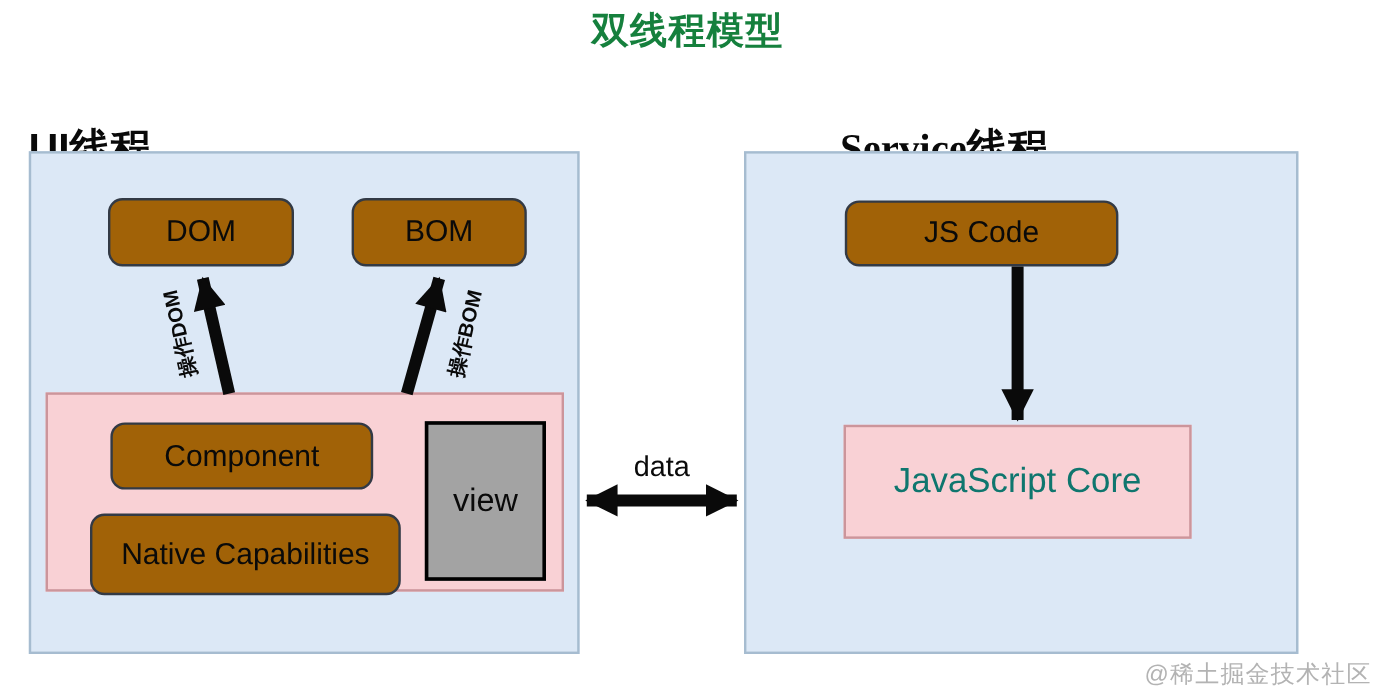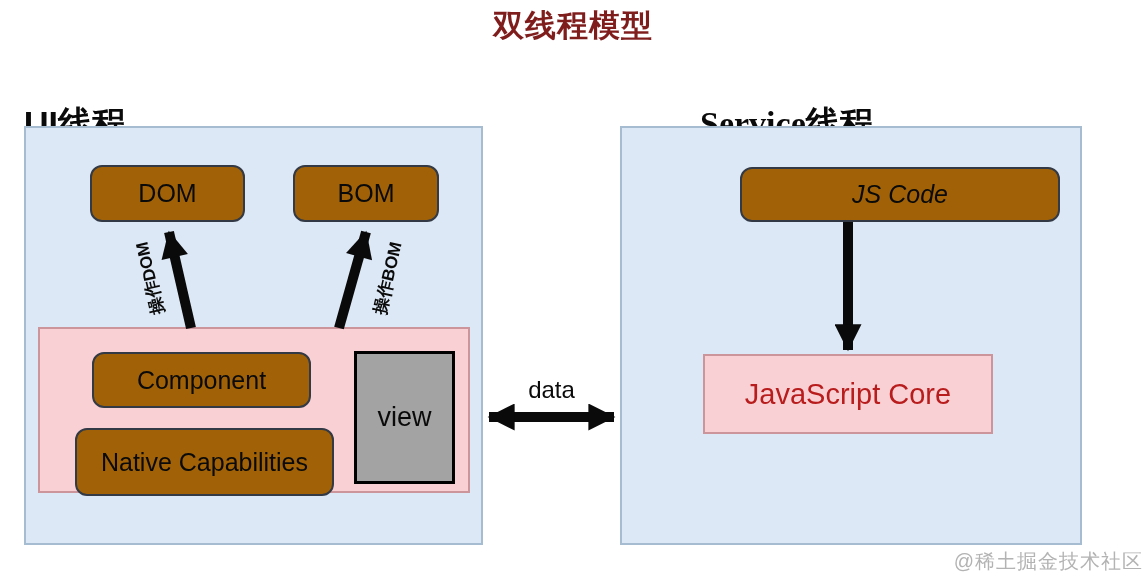--- a/index.html
+++ b/index.html
@@ -4,21 +4,21 @@
 <style>
   html,body{margin:0;padding:0;}
   body{
     width:1146px;height:582px;position:relative;background:#ffffff;
     font-family:"Liberation Sans","DejaVu Sans",sans-serif;
     overflow:hidden;color:#0b0b0b;
   }
   .abs{position:absolute;}
   .title{
     left:0;right:0;top:5px;text-align:center;
-    font-size:31px;font-weight:600;letter-spacing:1px;color:#7f1d1d;
+    font-size:31px;font-weight:600;letter-spacing:1px;color:#15803d;
   }
   .panel-header{
     font-size:34px;font-weight:600;color:#0a0a0a;text-align:left;margin-top:20px;
   }
   .hdr-ui{left:24px;width:400px;top:81px;}
   .hdr-service{left:700px;width:352px;top:81px;font-family:Liberation Serif, serif;}
   .panel{
     background:var(--panel-fill,#dce8f6);
     border:2px solid var(--panel-border,#a6bcd0);
     box-sizing:border-box;
@@ -41,25 +41,25 @@
   }
   .renderer{left:38px;top:327px;width:432px;height:166px;}
   .box-component{left:92px;top:352px;width:219px;height:56px;}
   .box-native{left:75px;top:428px;width:259px;height:68px;}
   .box-view{
     left:354px;top:351px;width:101px;height:133px;
     background:#a3a3a3;border:3px solid #000000;box-sizing:border-box;
     display:flex;align-items:center;justify-content:center;
     font-size:27px;color:#0a0a0a;
   }
-  .box-jscode{left:740px;top:167px;width:320px;height:55px;font-style:italic;}
+  .box-jscode{left:704px;top:167px;width:228px;height:55px;}
   .box-jscore{
-    left:703px;top:354px;width:290px;height:80px;
+    left:703px;top:354px;width:290px;height:95px;
     display:flex;align-items:center;justify-content:center;
-    font-size:29px;color:#b91c1c;
+    font-size:29px;color:#0f766e;
   }
   .rot-label{
     font-size:17px;font-weight:700;color:#0a0a0a;white-space:nowrap;
     transform-origin:center center;
   }
   .lbl-opdom{left:150px;top:278px;transform:translate(-50%,-50%) rotate(-103deg);}
   .lbl-opbom{left:388px;top:278px;transform:translate(-50%,-50%) rotate(-77deg);}
   .lbl-data{
     left:489px;width:125px;top:376px;text-align:center;
     font-size:24px;color:#0a0a0a;

